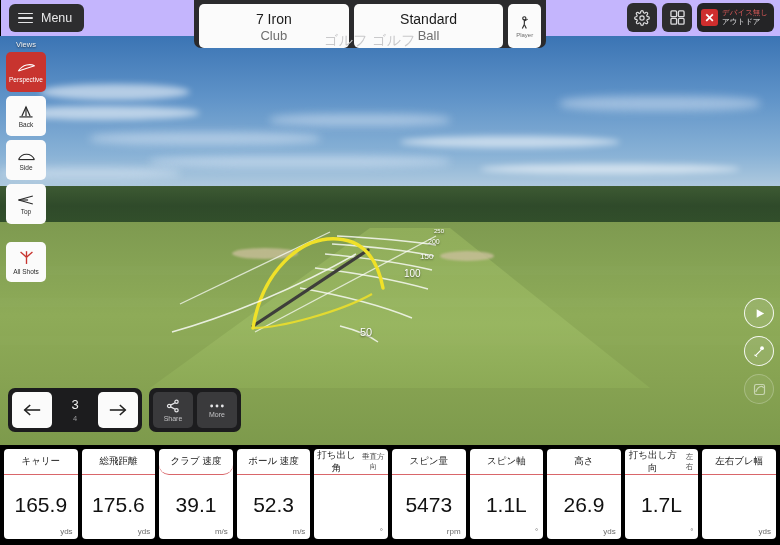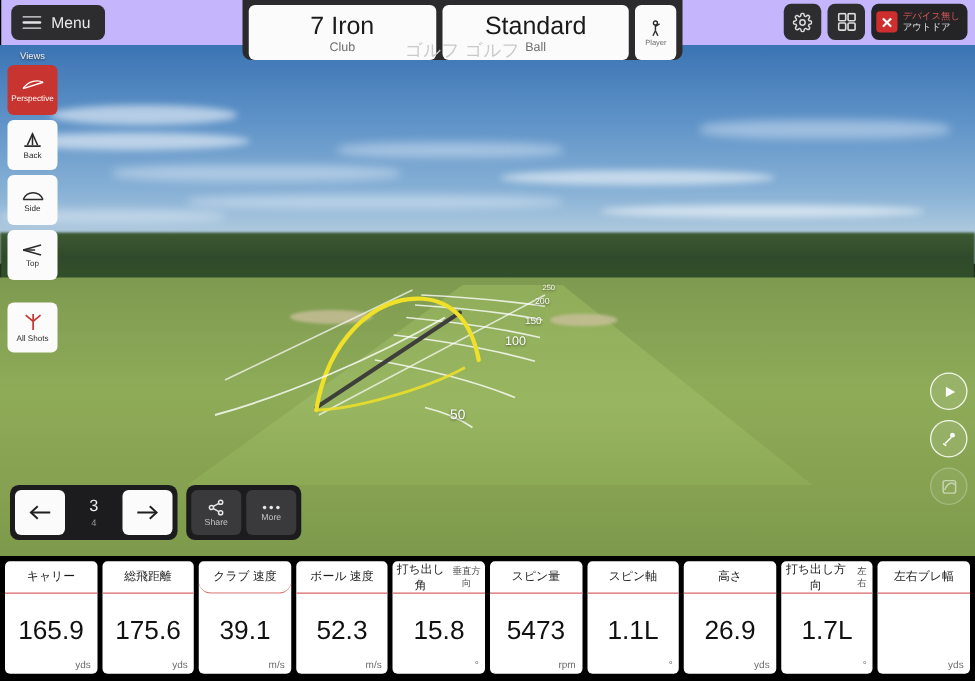--- a/index.html
+++ b/index.html
@@ -58,22 +58,22 @@
     position:absolute; left:194px; top:0; width:352px; height:48px;
     background:#2b2b2d; border-radius:0 0 7px 7px; padding:4px 5px 0 5px;
     display:flex; gap:5px; z-index:31;
   }
   .sel-card {
     background:#fbfbfb; border-radius:5px; display:flex; flex-direction:column;
     align-items:center; justify-content:center; cursor:pointer; padding-top:2px;
   }
   .sel-card.club { flex:1 1 auto; width:156px; }
   .sel-card.ball { flex:1 1 auto; width:156px; }
-  .sel-main { font-size:20px; color:#1a1a1a; line-height:1.15; }
-  .sel-sub { font-size:10px; color:#6e6e6e; margin-top:0; }
+  .sel-main { font-size:14px; color:#1a1a1a; line-height:1.15; }
+  .sel-sub { font-size:13px; color:#6e6e6e; margin-top:0; }
   .player-card {
     width:34px; background:#fbfbfb; border-radius:5px; display:flex;
     flex-direction:column; align-items:center; justify-content:center; cursor:pointer;
   }
   .player-sub { font-size:6px; color:#6e6e6e; margin-top:1px; }
   .course-name {
     position:absolute; left:0; top:32px; width:352px; text-align:center;
     color:#c9c9cb; font-size:14px; letter-spacing:.3px;
   }
 
@@ -437,21 +437,20 @@
           <span>ボール 速度</span>
         </div>
         <div class="stat-value">52.3</div>
         <div class="stat-unit">m/s</div>
       </div>
       <div class="stat">
         <div class="stat-label" style="border-bottom-color: rgb(217, 102, 106);">
           <span>打ち出し角</span>
           <span class="sub2">垂直方向</span>
         </div>
-        <div class="stat-value">15.8</div>
         <div class="stat-unit">°</div>
       </div>
       <div class="stat">
         <div class="stat-label" style="border-bottom-color: rgb(217, 102, 106);">
           <span>スピン量</span>
         </div>
         <div class="stat-value">5473</div>
         <div class="stat-unit">rpm</div>
       </div>
       <div class="stat">

